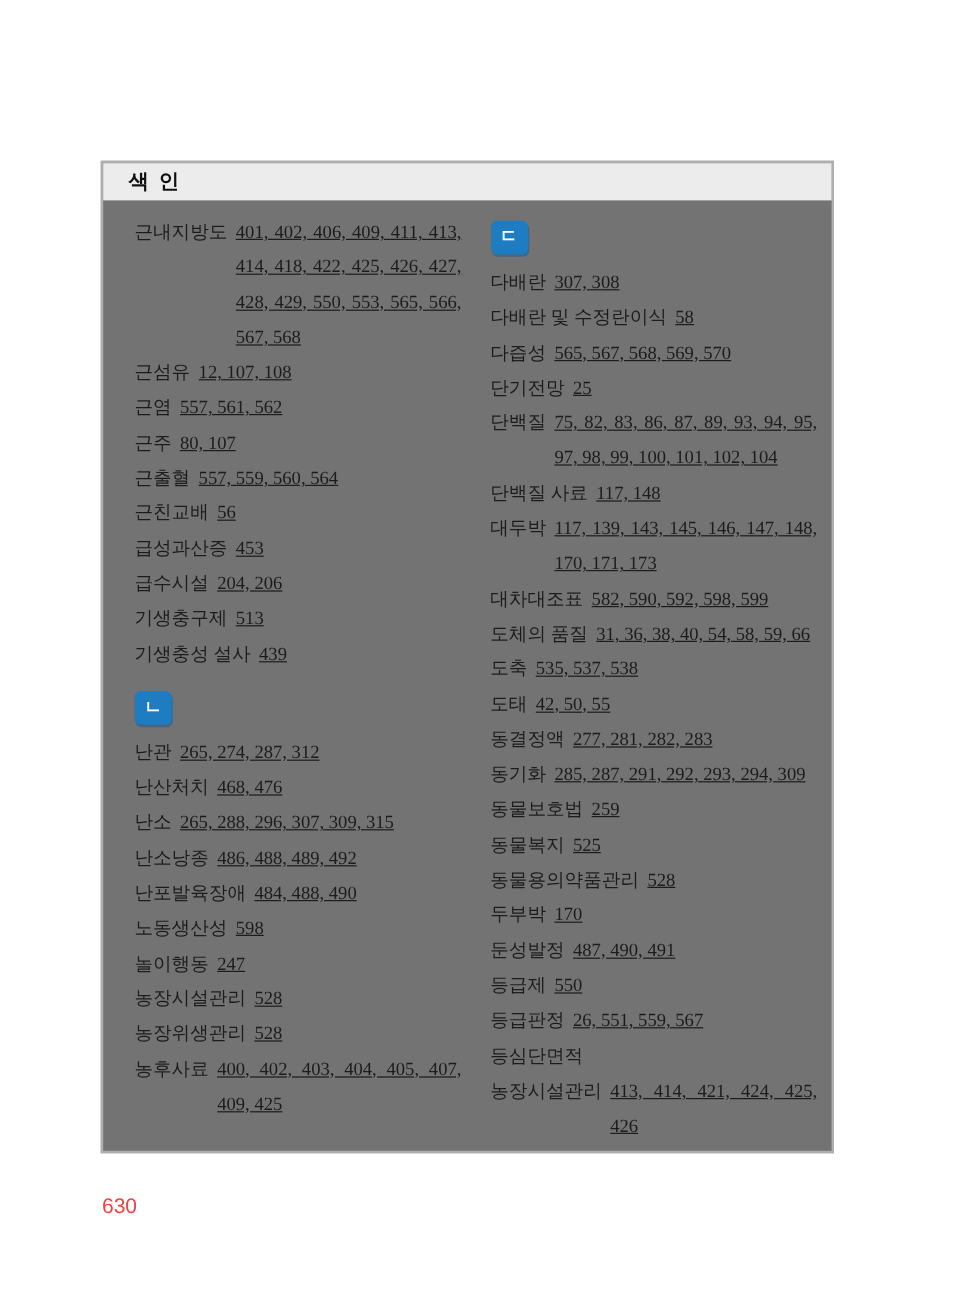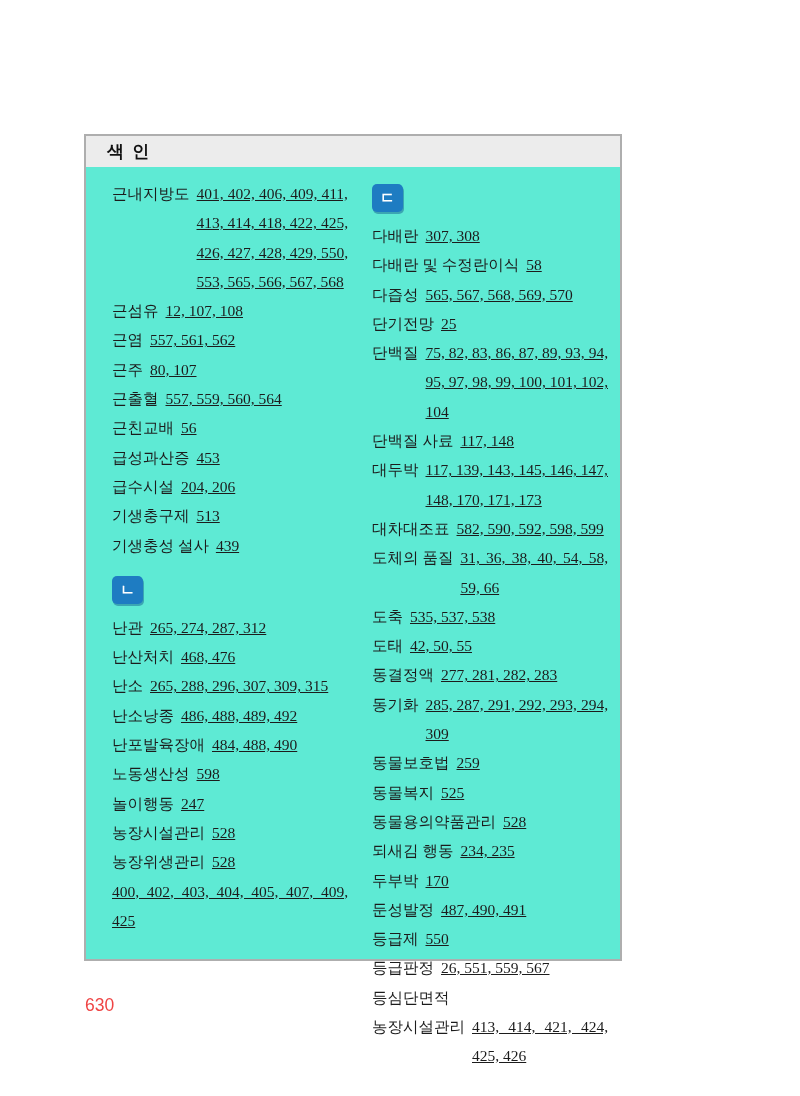--- a/index.html
+++ b/index.html
@@ -5,23 +5,23 @@
   html, body { margin:0; padding:0; }
   body {
     width:800px; height:1096px; position:relative;
     background:#ffffff;
     font-family:"Liberation Serif","DejaVu Serif",serif;
     color:#1c1c1c;
     overflow:hidden;
   }
   .index-panel {
     position:absolute; left:84px; top:134px;
-    width:538px; height:827px;
+    width:611px; height:827px;
     border:2px solid #aeaeae;
-    background:#5eead4;
+    background:#737373;
     box-sizing:border-box;
   }
   .index-header {
     background:#ececec;
     height:31px;
     display:flex; align-items:center;
     padding-left:21px;
   }
   .index-title {
     font-weight:bold;
@@ -144,20 +144,21 @@
         </div>
         <div class="entry">
           <span class="term">농장시설관리</span>
           <span class="pages">528</span>
         </div>
         <div class="entry">
           <span class="term">농장위생관리</span>
           <span class="pages">528</span>
         </div>
         <div class="entry">
+          <span class="term">농후사료</span>
           <span class="pages">400, 402, 403, 404, 405, 407, 409, 425</span>
         </div>
       </div>
     <div class="index-col">
         <div class="section-badge">ㄷ</div>
         <div class="entry">
           <span class="term">다배란</span>
           <span class="pages">307, 308</span>
         </div>
         <div class="entry">
@@ -212,24 +213,20 @@
           <span class="term">동물보호법</span>
           <span class="pages">259</span>
         </div>
         <div class="entry">
           <span class="term">동물복지</span>
           <span class="pages">525</span>
         </div>
         <div class="entry">
           <span class="term">동물용의약품관리</span>
           <span class="pages">528</span>
-        </div>
-        <div class="entry">
-          <span class="term">되새김 행동</span>
-          <span class="pages">234, 235</span>
         </div>
         <div class="entry">
           <span class="term">두부박</span>
           <span class="pages">170</span>
         </div>
         <div class="entry">
           <span class="term">둔성발정</span>
           <span class="pages">487, 490, 491</span>
         </div>
         <div class="entry">

